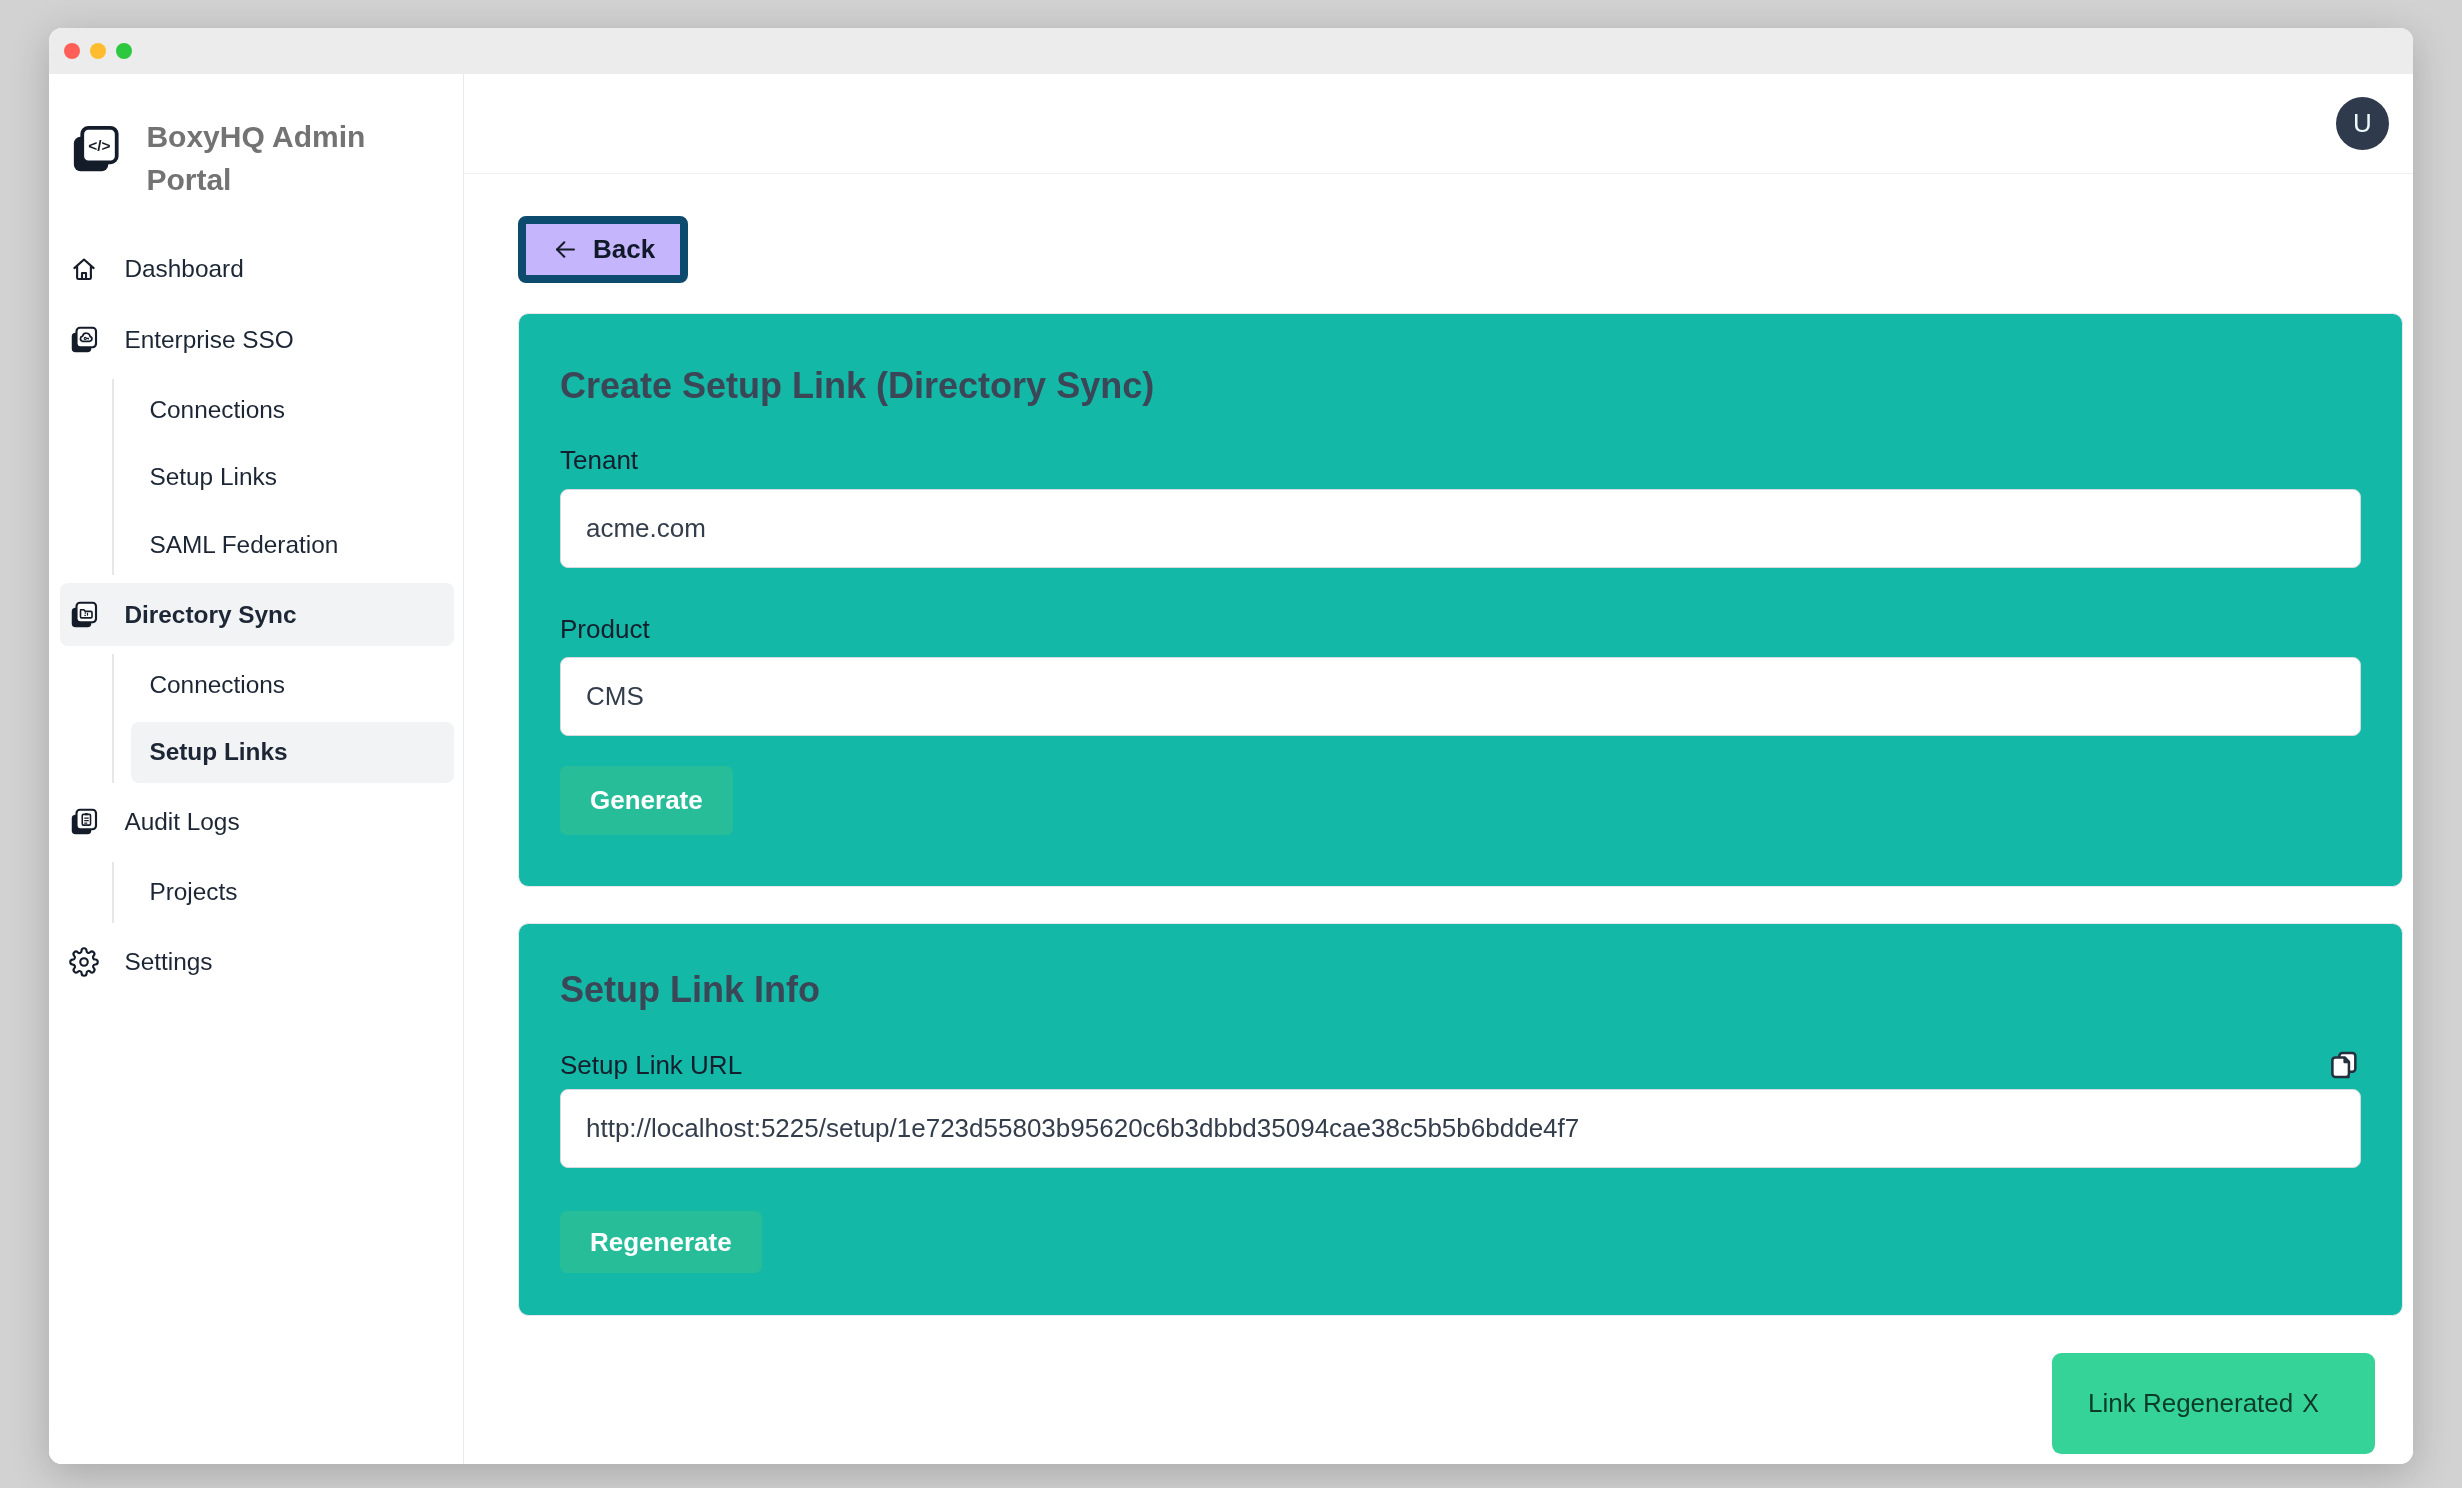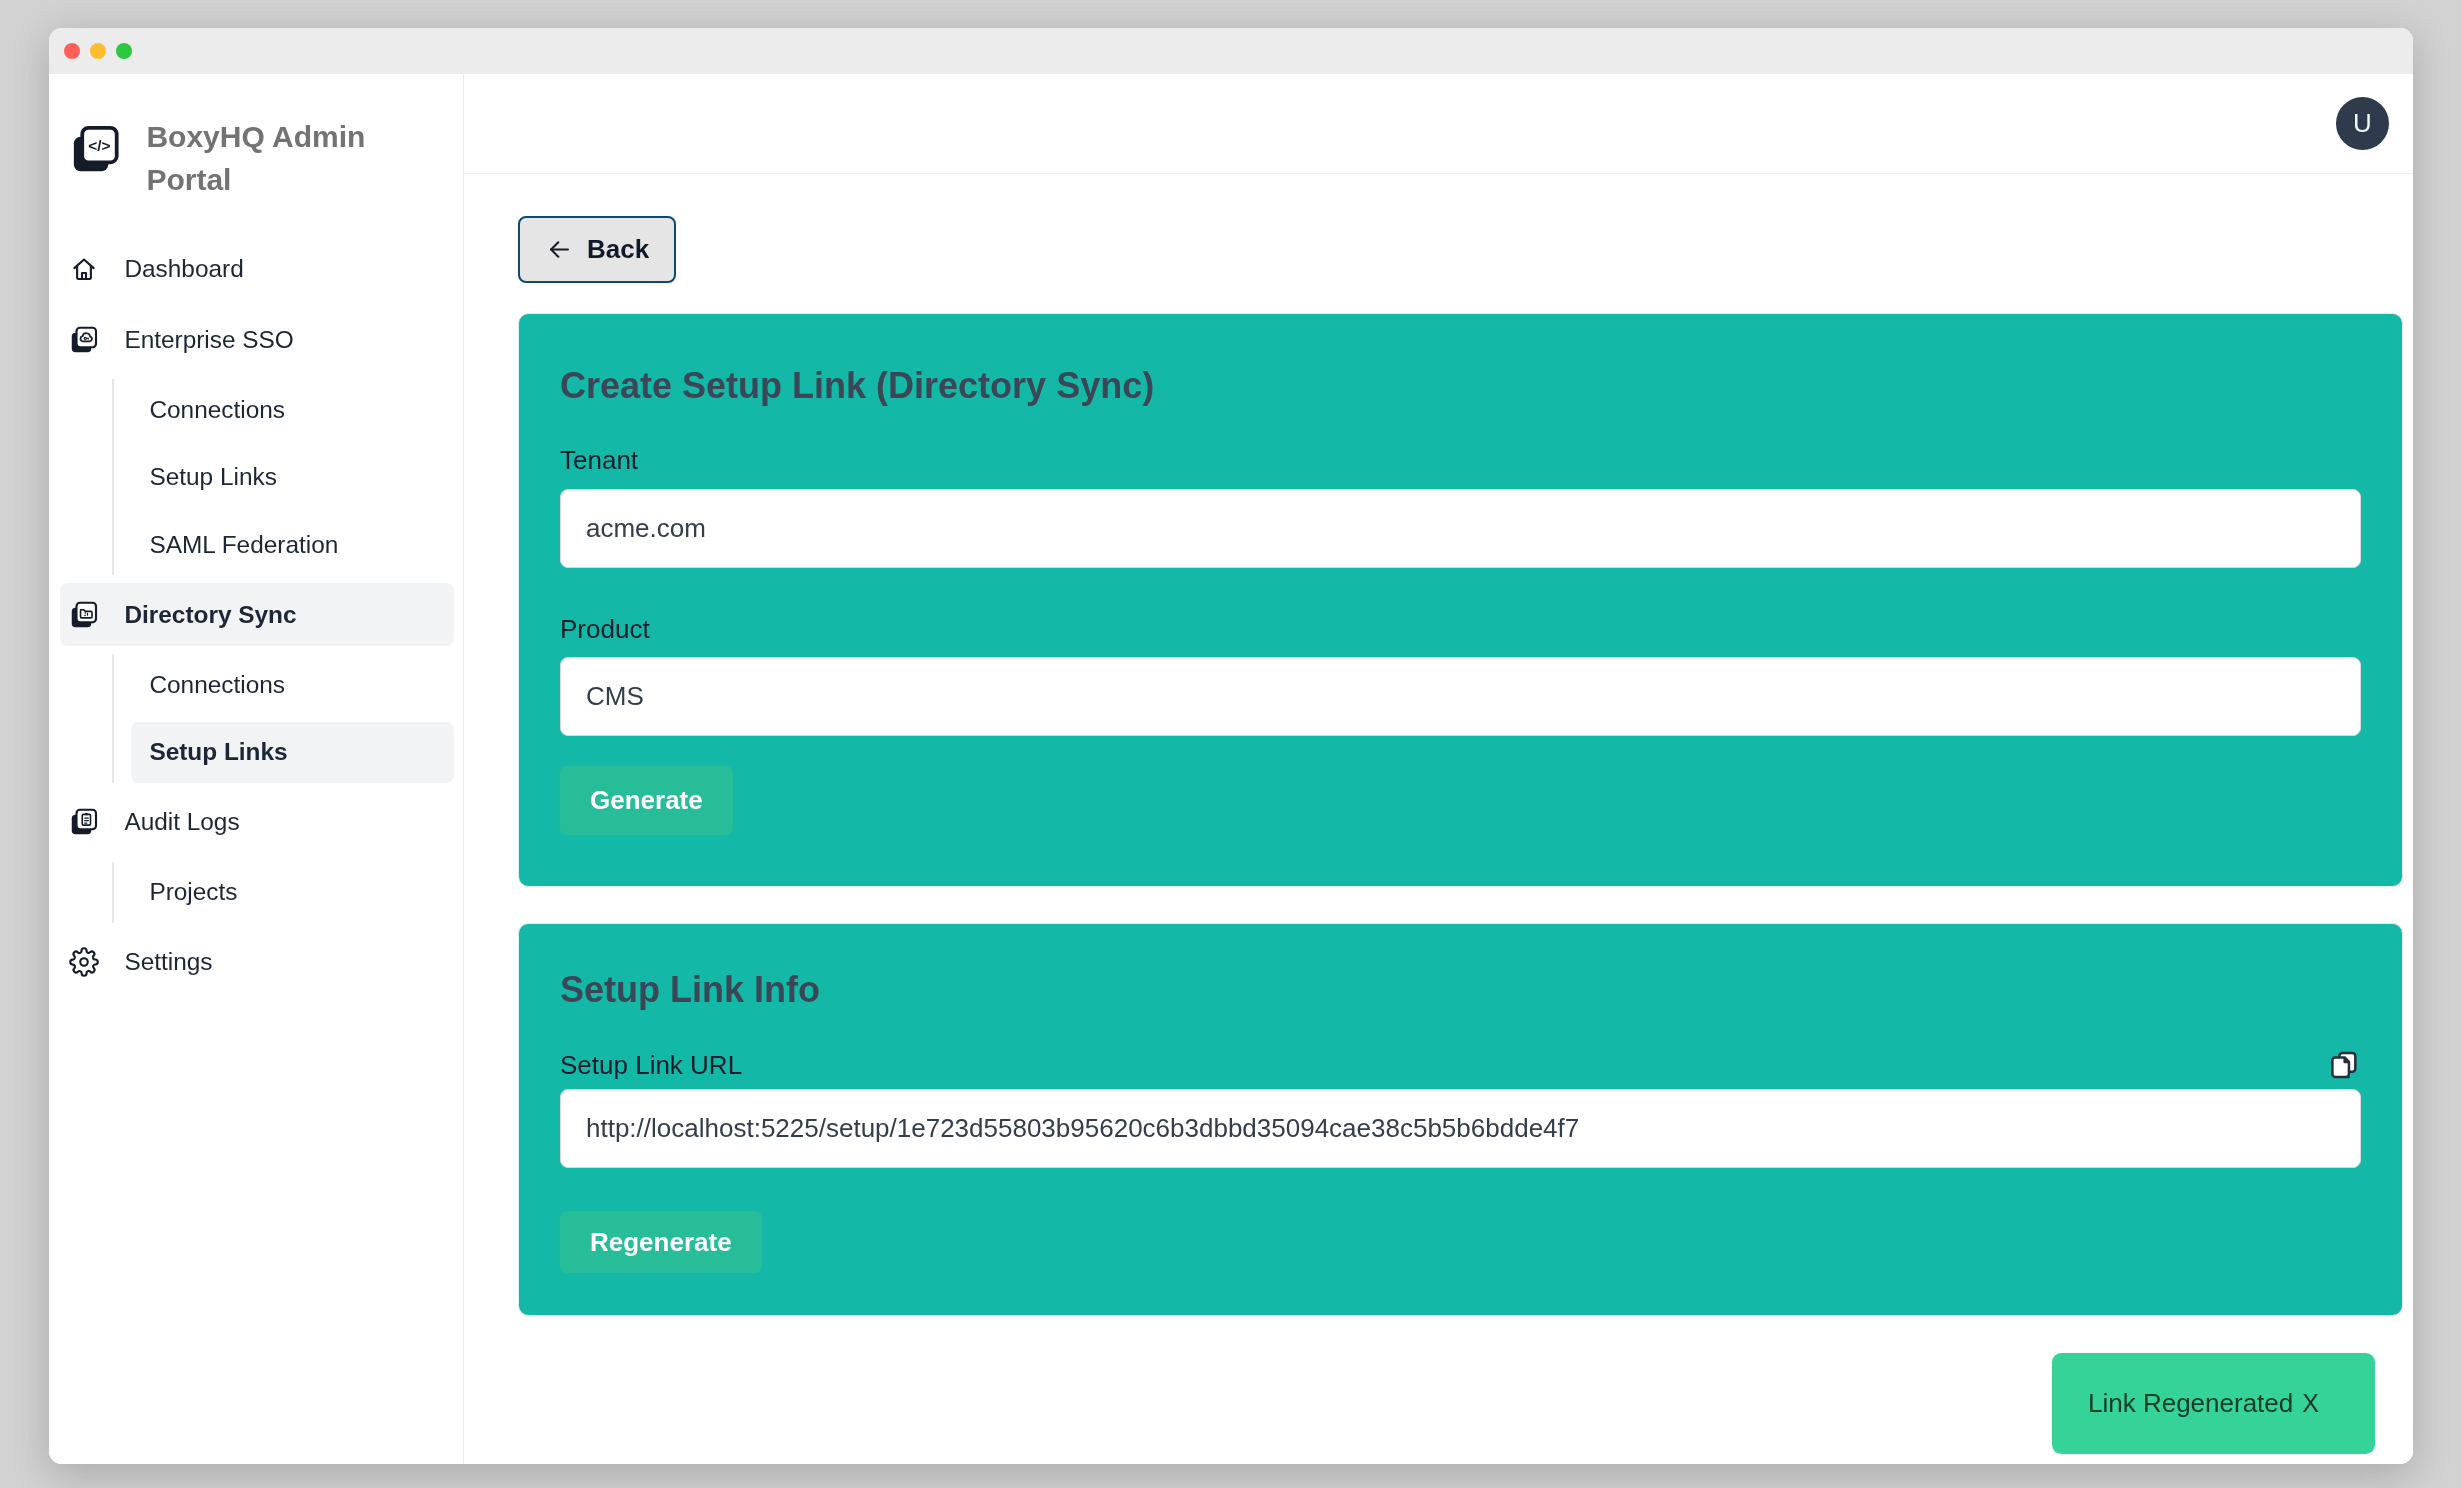--- a/index.html
+++ b/index.html
@@ -112,22 +112,22 @@
     justify-content: center;
     cursor: pointer;
   }
   .content { padding: 42px 10.5px 0 54px; }
   .back-btn {
     display: inline-flex;
     align-items: center;
     gap: 13px;
     height: 67px;
     padding: 0 25px;
-    background: #e5e5e5;
-    border: 2px solid #0c4a6e;
+    background: #c4b5fd;
+    border: 8px solid #0c4a6e;
     border-radius: 8px;
     font-family: "Liberation Sans", sans-serif;
     font-size: 26px;
     font-weight: 700;
     color: #10192a;
     cursor: pointer;
   }
   .card {
     margin-top: 30px;
     border: 1.3px solid #e7e9ec;

